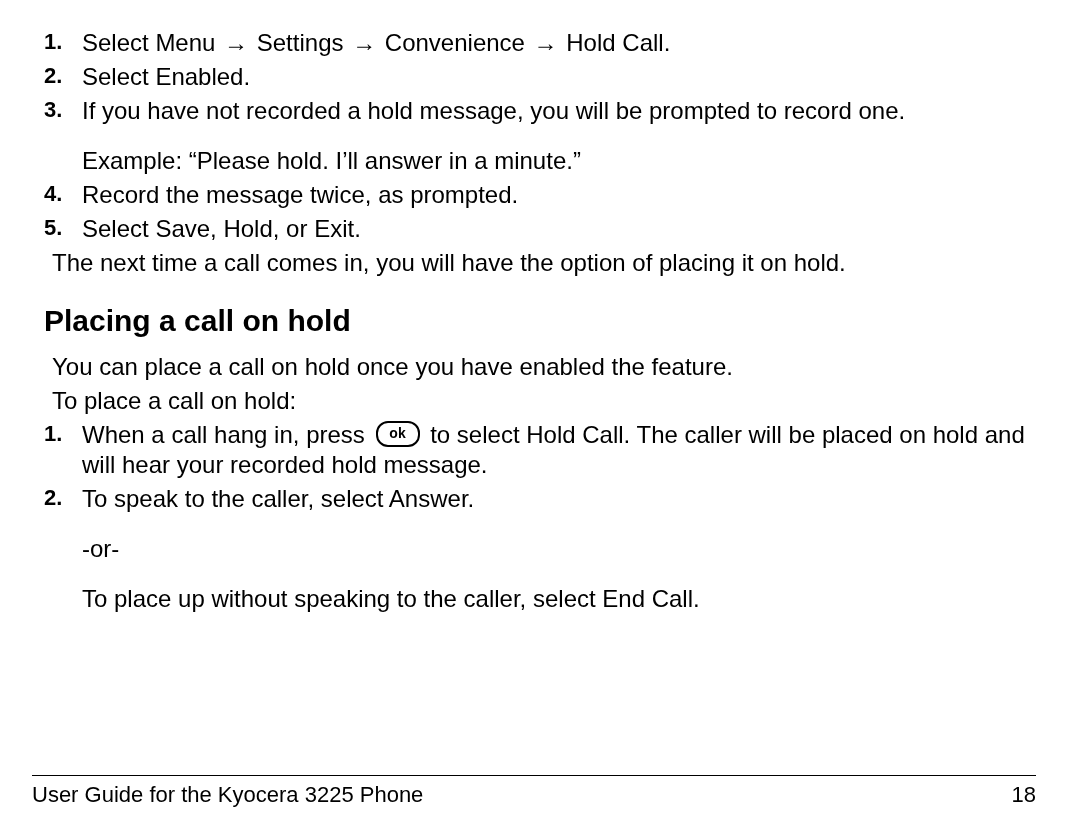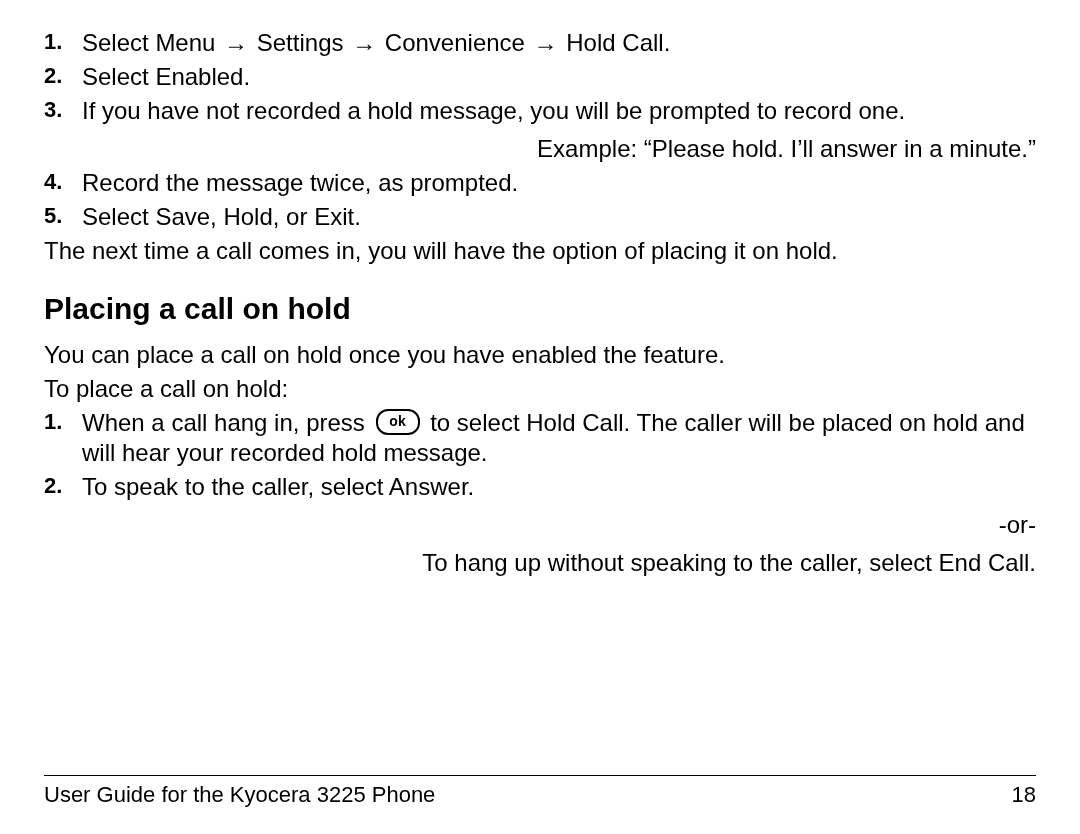--- a/index.html
+++ b/index.html
@@ -34,29 +34,28 @@
   }
   ol.steps > li .num {
     flex: 0 0 38px;
     font-weight: bold;
     font-size: 22px;
   }
   ol.steps > li .body {
     flex: 1 1 auto;
   }
   .sub {
-    margin-top: 8px;
-    text-align: right;
+    margin-top: 20px;
   }
   .bold {
     font-weight: normal;
     font-size: 24px;
   }
   .para {
-    margin: 4px 0;
+    margin: 4px 8px;
   }
   h2.section {
     font-size: 30px;
     font-weight: bold;
     margin: 24px 0 12px 0;
   }
   .arrow {
     display: inline-block;
     padding: 0 2px;
   }
@@ -75,21 +74,21 @@
     font-size: 14px;
     font-weight: bold;
     position: absolute;
     left: 0; right: 0; top: 0; bottom: 0;
     text-align: center;
     line-height: 20px;
     letter-spacing: 0px;
   }
   .footer {
     position: absolute;
-    left: 44px;
+    left: 32px;
     right: 44px;
     bottom: 26px;
     border-top: 1.5px solid #000;
     padding-top: 6px;
     font-size: 22px;
     display: flex;
     justify-content: space-between;
   }
 </style>
 </head>
@@ -148,21 +147,21 @@
         <span class="body">
           <span>When a call hang in, press </span><span class="ok-icon"></span><span> to select </span><span class="bold">Hold Call</span><span>. The caller will be placed on hold and will hear your recorded hold message.</span>
         </span>
       </li>
       <li>
         <span class="num">2.</span>
         <span class="body">
           <span>To speak to the caller, select </span><span class="bold">Answer.</span>
           <div class="sub">-or-</div>
           <div class="sub">
-            <span>To hang up without speaking to the caller, select </span><span class="bold">End Call</span><span>.</span>
+            <span>To place up without speaking to the caller, select </span><span class="bold">End Call</span><span>.</span>
           </div>
         </span>
       </li>
     </ol>
 
   </div>
 
   <div class="footer">
     <span>User Guide for the Kyocera 3225 Phone</span>
     <span>18</span>

